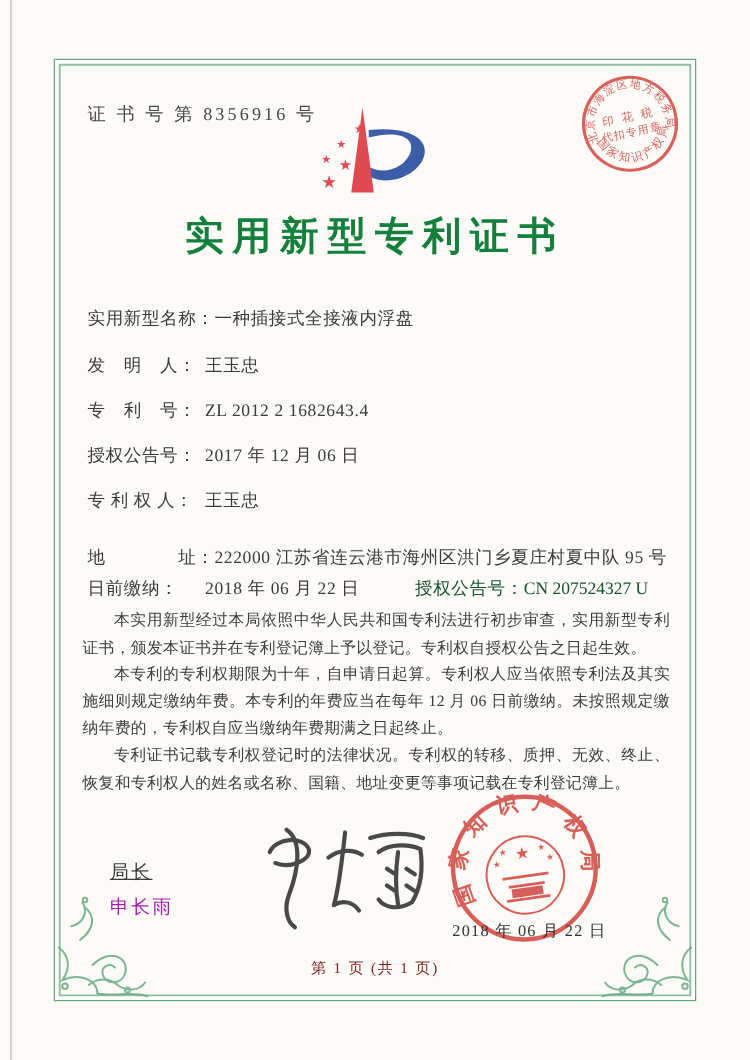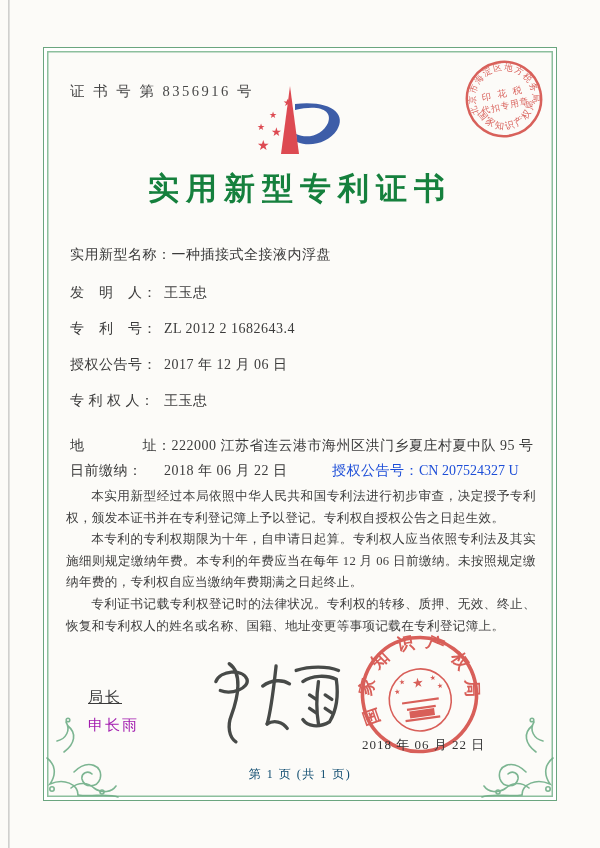--- a/index.html
+++ b/index.html
@@ -18,35 +18,35 @@
   }
   .cert-no{position:absolute;left:70px;top:82px;font-size:14.5px;letter-spacing:2.5px;color:#474747;}
   .logo{position:absolute;left:243px;top:80px;width:112px;height:82px;}
   .tax-stamp{position:absolute;left:455px;top:50px;width:98px;height:98px;
     transform:rotate(-12deg);opacity:.92;}
   .title{position:absolute;left:0;right:0;top:168px;text-align:center;
     font-size:31px;font-weight:700;letter-spacing:7px;color:#15803d;}
   .field{position:absolute;left:70px;font-size:14px;white-space:nowrap;color:#3b3b3b;}
   .field .lbl{display:inline-block;min-width:94px;letter-spacing:.5px;}
   .field .val{letter-spacing:.5px;}
-  .grant-no{position:absolute;left:332px;top:462px;font-size:14px;white-space:nowrap;color:#1d4ed8;}
+  .grant-no{position:absolute;left:332px;top:462px;font-size:14px;white-space:nowrap;color:#14532d;}
   .grant-no .lbl{letter-spacing:.5px;}
   .paras{position:absolute;left:66px;top:486px;width:470px;
     font-size:12.6px;line-height:21.6px;letter-spacing:.3px;
     text-align:justify;color:#3d3d3d;}
   .paras p{margin:0;text-indent:2em;}
   .sig-title{position:absolute;left:88px;top:688px;font-size:15px;letter-spacing:2px;color:#3a3a3a;text-decoration:underline;}
   .sig-name{position:absolute;left:88px;top:716px;font-size:15px;letter-spacing:2px;color:#a21caf;}
   .signature{position:absolute;left:198px;top:650px;width:145px;height:100px;}
   .big-seal{position:absolute;left:352px;top:627px;width:135px;height:135px;
     transform:rotate(-8deg);opacity:.93;}
   .seal-date{position:absolute;left:356px;top:736px;width:135px;text-align:center;
     font-size:13px;letter-spacing:1px;color:#343434;white-space:nowrap;}
   .footer{position:absolute;left:0;right:0;top:766px;text-align:center;
-    font-size:12px;letter-spacing:1.5px;color:#0c4a6e;}
+    font-size:12px;letter-spacing:1.5px;color:#7f1d1d;}
   .orn{position:absolute;width:102px;height:100px;}
   .orn-left{left:44px;top:700px;}
   .orn-right{left:454px;top:700px;transform:scaleX(-1);}
   svg text{font-family:"Liberation Serif","DejaVu Serif",serif;}
 </style>
 </head>
 <body>
 
 <div class="page">
 
@@ -130,21 +130,21 @@
     <span class="lbl">地　　　　址：</span><span class="val">222000 江苏省连云港市海州区洪门乡夏庄村夏中队 95 号</span>
   </div>
   <div class="field" style="top:462px">
     <span class="lbl">日前缴纳：</span><span class="val">2018 年 06 月 22 日</span>
   </div>
   <div class="grant-no">
     <span class="lbl">授权公告号：</span><span class="val">CN 207524327 U</span>
   </div>
 
   <div class="paras">
-    <p>本实用新型经过本局依照中华人民共和国专利法进行初步审查，决定授予专利权，颁发本证书并在专利登记簿上予以登记。专利权自授权公告之日起生效。</p>
+    <p>本实用新型经过本局依照中华人民共和国专利法进行初步审查，实用新型专利证书，颁发本证书并在专利登记簿上予以登记。专利权自授权公告之日起生效。</p>
     <p>本专利的专利权期限为十年，自申请日起算。专利权人应当依照专利法及其实施细则规定缴纳年费。本专利的年费应当在每年 12 月 06 日前缴纳。未按照规定缴纳年费的，专利权自应当缴纳年费期满之日起终止。</p>
     <p>专利证书记载专利权登记时的法律状况。专利权的转移、质押、无效、终止、恢复和专利权人的姓名或名称、国籍、地址变更等事项记载在专利登记簿上。</p>
   </div>
 
   <div class="sig-title">局长</div>
   <div class="sig-name">申长雨</div>
   <svg class="signature" viewBox="0 0 130 85">
     <g fill="none" stroke="#2f3230" stroke-width="3" stroke-linecap="round" opacity=".88">
       <path d="M28 10 C40 18 36 40 30 56 C26 66 28 76 34 80"></path>
       <path d="M16 26 C20 16 40 14 44 24 C46 32 30 38 20 34"></path>

